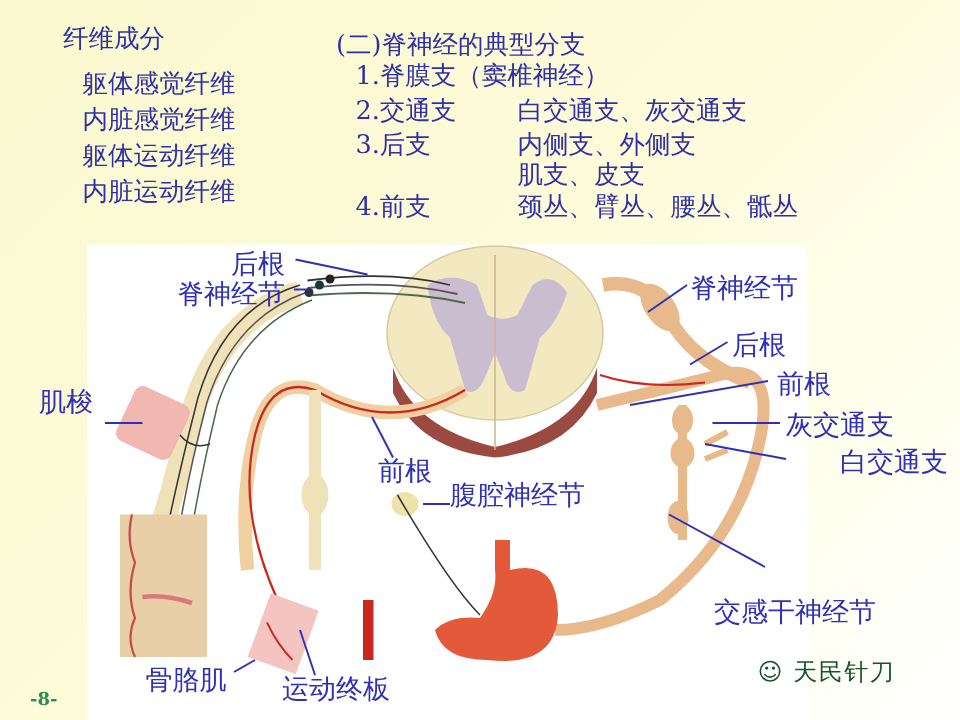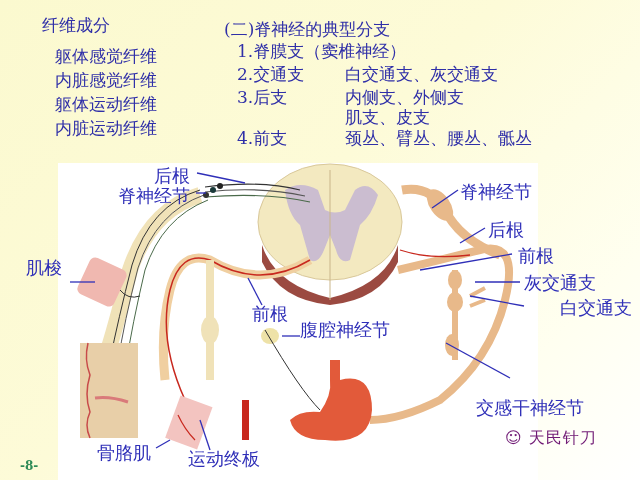--- a/index.html
+++ b/index.html
@@ -11,21 +11,21 @@
   .txt { position:absolute; color:#2f2fa8; white-space:nowrap; }
   .hdr { font-size:17px; }
   .item { font-size:17px; line-height:22px; }
   .lbl { position:absolute; color:#2f2fb8; font-size:18px; white-space:nowrap; font-family:"DejaVu Sans","Liberation Sans",sans-serif; }
   #panel {
     position:absolute; left:58px; top:163px; width:480px; height:317px;
     background:#ffffff;
   }
   #diagram { position:absolute; left:0; top:0; width:640px; height:480px; }
   .pagenum { position:absolute; left:20px; top:459px; color:#2e8b57; font-size:12px; font-weight:bold; font-family:"DejaVu Serif",serif; }
-  .watermark { position:absolute; left:505px; top:428px; color:#701a75; font-size:16px; font-family:"DejaVu Sans",sans-serif; letter-spacing:1px; }
+  .watermark { position:absolute; left:505px; top:438px; color:#14532d; font-size:16px; font-family:"DejaVu Sans",sans-serif; letter-spacing:1px; }
 </style>
 </head>
 <body>
 
 <div id="panel"></div>
 
 <div class="txt hdr" style="left:42px;top:14px;">纤维成分</div>
 <div class="txt item" style="left:55px;top:45px;">躯体感觉纤维</div>
 <div class="txt item" style="left:55px;top:69px;">内脏感觉纤维</div>
 <div class="txt item" style="left:55px;top:93px;">躯体运动纤维</div>

